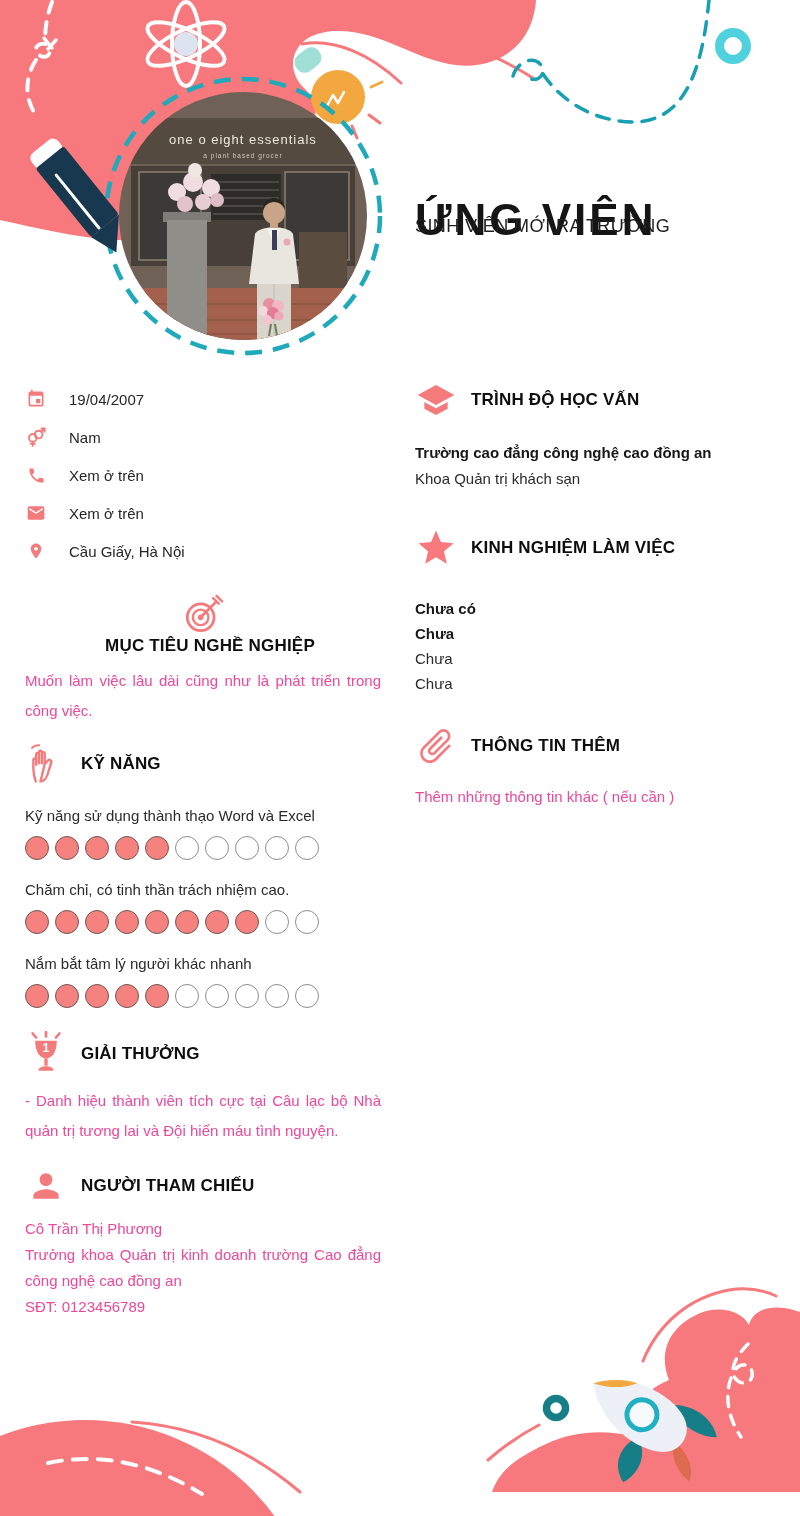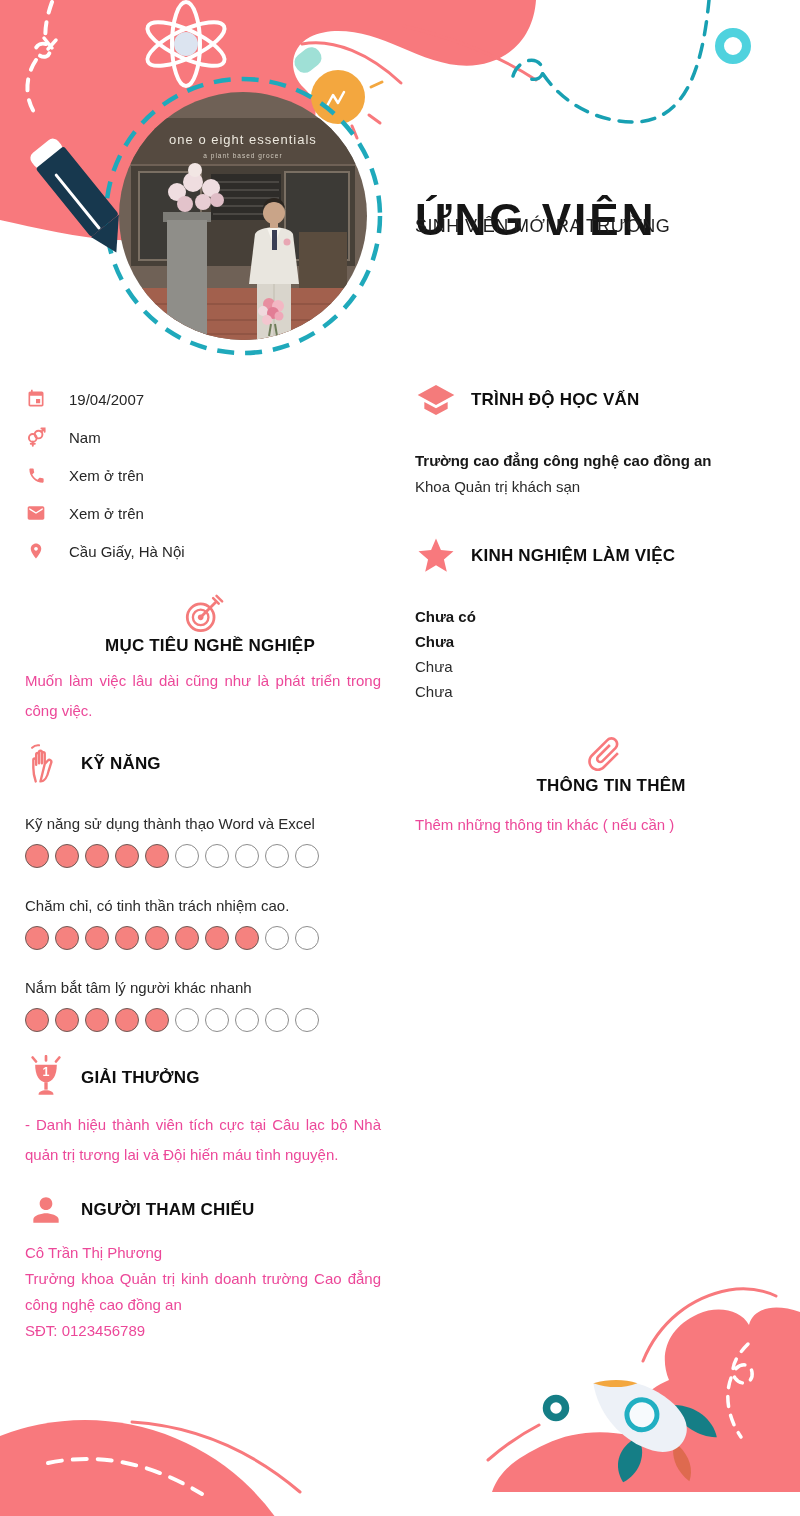--- a/index.html
+++ b/index.html
@@ -26,27 +26,27 @@
   .contact-row .cicon{width:22px;height:22px;flex:0 0 22px;display:flex;align-items:center;justify-content:center;}
   .contact-row span.val{margin-left:22px;font-size:15px;color:#262626;}
   
   .sec-head{display:flex;align-items:center;margin-top:26px;}
   .sec-head .sicon{width:42px;height:44px;flex:0 0 42px;display:flex;align-items:center;justify-content:center;}
   .sec-head h2{margin:0 0 0 14px;font-size:17px;font-weight:700;color:#0e0e0e;letter-spacing:.2px;}
   .para{margin:10px 0 0 0;font-size:15px;line-height:30px;color:#ec4899;text-align:justify;}
   .line{margin:0;font-size:15px;line-height:26px;color:#2b2b2b;}
   .bold{font-weight:700;color:#171717;}
   
-  .skill-label{margin-top:29px;font-size:15px;color:#2b2b2b;}
+  .skill-label{margin-top:21px;font-size:15px;color:#2b2b2b;}
   .dots{margin-top:12px;display:flex;gap:6px;}
   .dot{width:24px;height:24px;border-radius:50%;box-sizing:border-box;
        border:1.5px solid #8d8d8d;background:#ffffff;}
   .dot-filled{background:#F5827F;border-color:#6e5a56;}
   
-  .edu-block{margin-top:26px;}
+  .edu-block{margin-top:18px;}
   .exp-lines{margin-top:26px;}
   .exp-lines .line{line-height:25px;}
   .ref-lines{margin-top:8px;}
   .ref-lines .para{margin-top:0;line-height:26px;}
 </style>
 </head>
 <body>
 
 <svg class="abs" style="left:0;top:0;" width="800" height="380" viewBox="0 0 800 380">
 
@@ -327,21 +327,21 @@
     </span>
     <h2>KINH NGHIỆM LÀM VIỆC</h2>
   </div>
   <div class="exp-lines">
     <p class="line bold">Chưa có</p>
     <p class="line bold">Chưa</p>
     <p class="line">Chưa</p>
     <p class="line">Chưa</p>
   </div>
 
-  <div class="sec-head" style="margin-top:28px;flex-direction:column;">
+  <div class="sec-head" style="margin-top:28px;">
     <span class="sicon">
       <svg width="42" height="46" viewBox="0 0 24 24" fill="#F8797D">
           <g transform="rotate(45 12 12)">
             <path d="M16.5 6v11.5c0 2.21-1.79 4-4 4s-4-1.79-4-4V5c0-1.38 1.12-2.5 2.5-2.5s2.5 1.12 2.5 2.5v10.5c0 .55-.45 1-1 1s-1-.45-1-1V6H10v9.5c0 1.38 1.12 2.5 2.5 2.5s2.5-1.12 2.5-2.5V5c0-2.21-1.79-4-4-4S7 2.79 7 5v12.5c0 3.04 2.46 5.5 5.5 5.5s5.5-2.46 5.5-5.5V6h-1.5z"></path>
           </g>
         </svg>
     </span>
     <h2>THÔNG TIN THÊM</h2>
   </div>
   <p class="para" style="margin-top:14px;text-align:left;">Thêm những thông tin khác ( nếu cần )</p>

